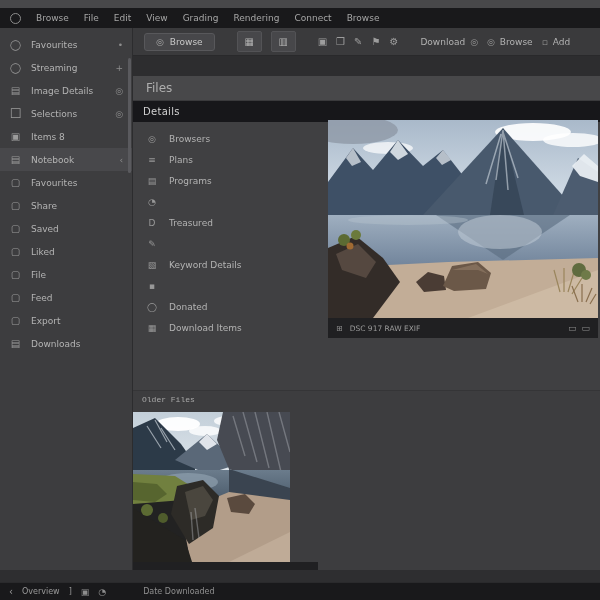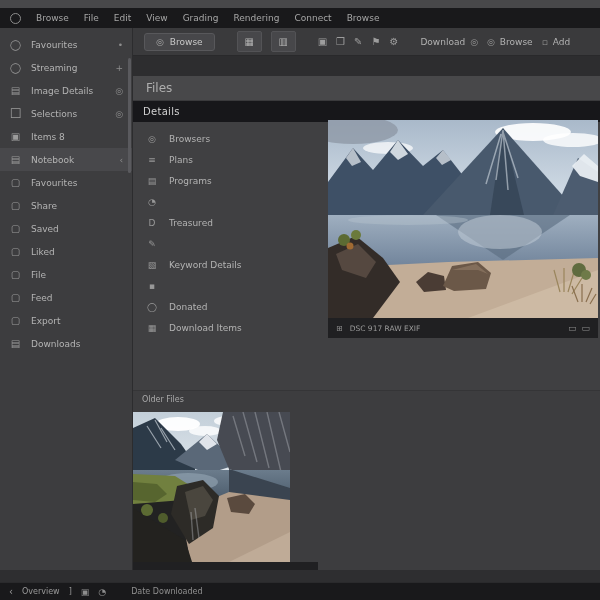--- a/index.html
+++ b/index.html
@@ -77,36 +77,36 @@
   
   .preview{position:absolute;left:195px;top:92px;width:270px;height:198px;background:#222;}
   .preview svg,.thumb svg{display:block;width:100%;height:100%;}
   .caption1{
     position:absolute;left:195px;top:290px;width:270px;height:20px;background:#202022;
     display:flex;align-items:center;gap:7px;padding:0 8px;box-sizing:border-box;
     font-size:7.5px;color:#9b9b9b;
   }
   .caption1 .ic{font-size:8px;color:#8b8b8b;}
   .badges{margin-left:auto;display:flex;gap:5px;color:#8b8b8b;font-size:9px;}
-  .older-label{position:absolute;left:9px;top:367px;font-size:8px;color:#a9a9a9;}
+  .older-label{position:absolute;left:9px;top:367px;font-size:8px;color:#a9a9a9;font-family:Liberation Mono, monospace;}
   .thumb{position:absolute;left:0;top:384px;width:157px;height:153px;background:#222;}
   .caption2{
     position:absolute;left:0;top:534px;width:185px;height:23px;background:#202022;
     display:flex;align-items:center;padding:0 7px;box-sizing:border-box;
     font-size:7.5px;color:#9b9b9b;
   }
   
   .bottomstrip{position:absolute;left:0;top:570px;width:600px;height:12px;background:#2e2e30;}
   .statusbar{
     position:absolute;left:0;top:582px;width:600px;height:18px;background:#19191b;
     border-top:1px solid #2a2a2c;display:flex;align-items:center;gap:9px;
     padding-left:9px;box-sizing:border-box;font-size:8px;color:#9a9a9a;
   }
   .statusbar .ic{font-size:9px;color:#8d8d8d;}
-  .statusbar .caption2-line2{margin-left:16px;color:#8f8f8f;}
+  .statusbar .caption2-line2{margin-left:28px;color:#8f8f8f;}
   .chev{font-size:10px;}
 </style>
 </head>
 <body>
 
 <div class="topstrip"></div>
 <div class="menubar">
   <span class="logo"></span>
   <span class="menu-item">Browse</span>
   <span class="menu-item">File</span>

